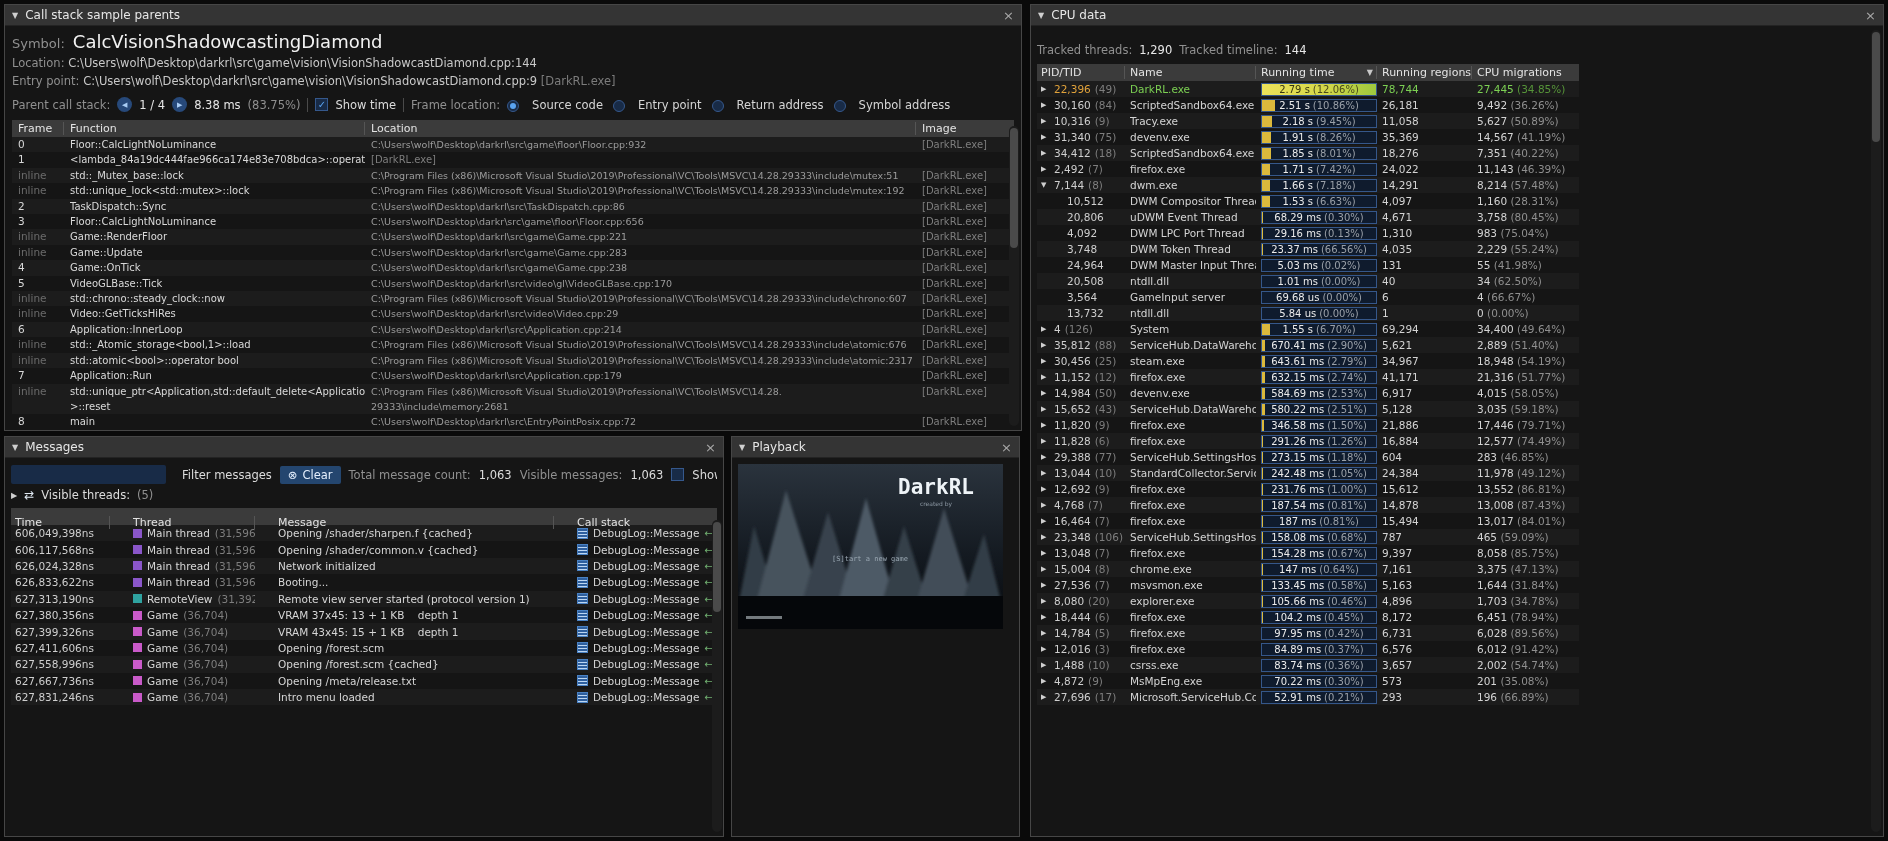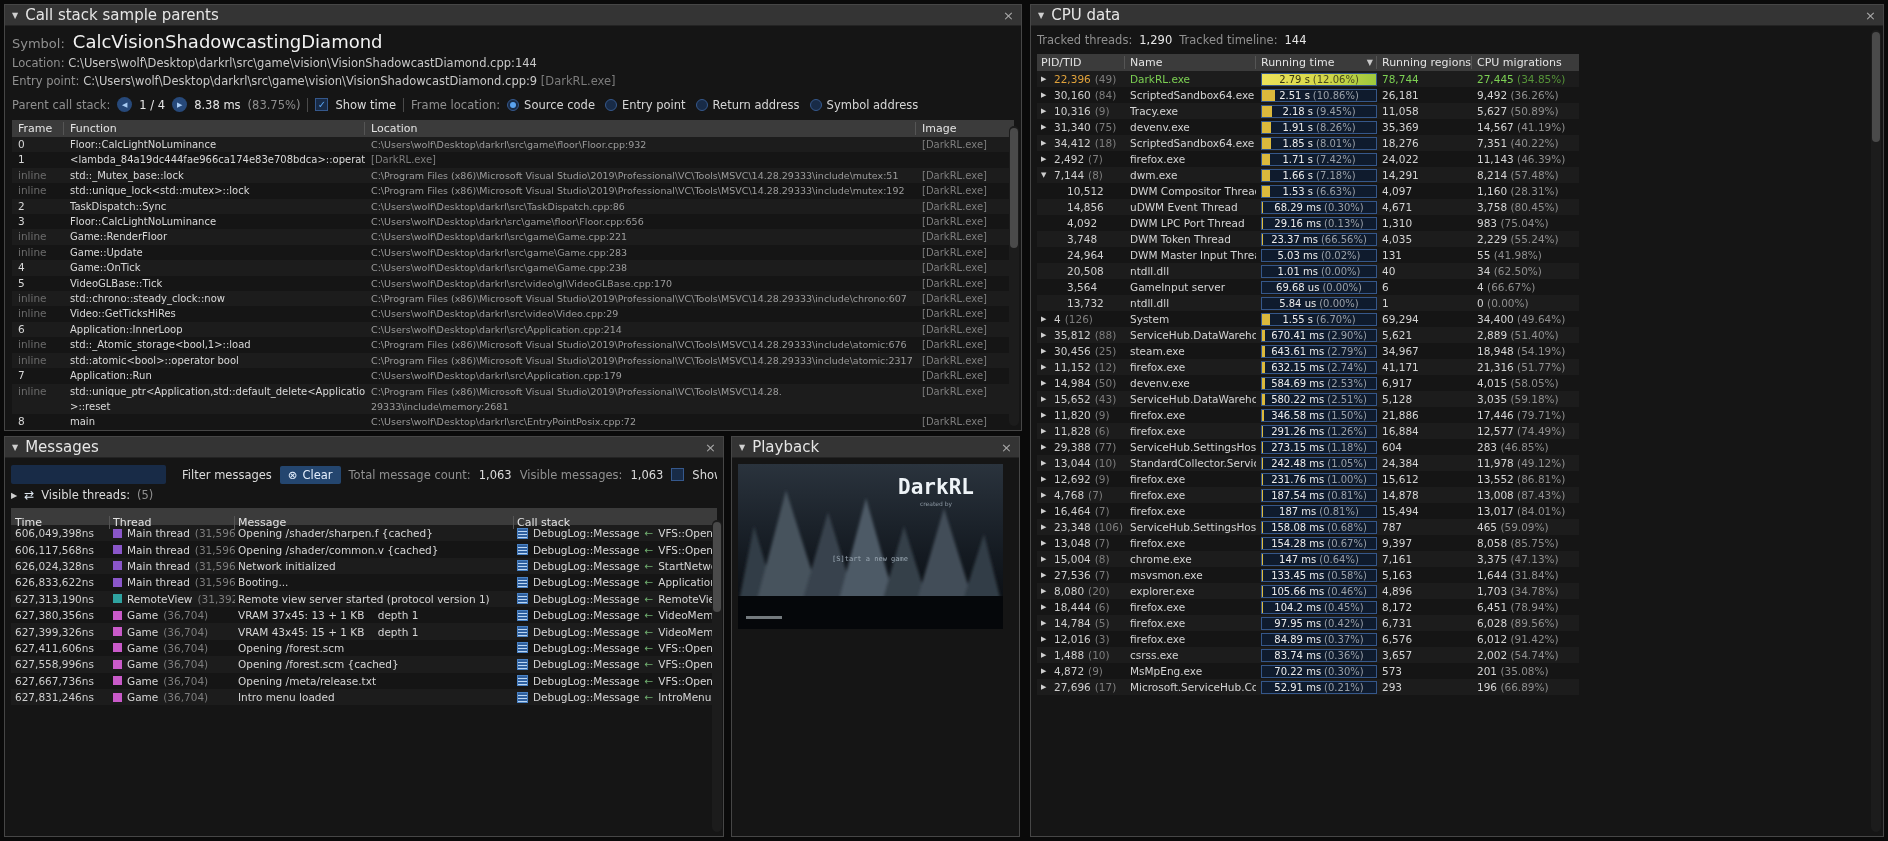--- a/index.html
+++ b/index.html
@@ -1,21 +1,21 @@
 <!DOCTYPE html>
 <html><head>
 <meta charset="utf-8">
 <style>
 *{margin:0;padding:0;box-sizing:border-box}
 html,body{width:1888px;height:841px;overflow:hidden}
 body{background:#0a0a0a;font-family:"DejaVu Sans",sans-serif;color:#dcdcdc;position:relative}
 .panel{position:absolute;background:#151515;border:1px solid #464646;display:flex;flex-direction:column;overflow:hidden}
 .titlebar{height:21px;flex:none;background:#343434;border-bottom:1px solid #232323;display:flex;align-items:center;gap:7px;padding:0 7px}
 .titlebar .collapse{font-size:8px;color:#cfcfcf}
-.titlebar .title{font-size:15px;color:#e6e6e6}
+.titlebar .title{font-size:12px;color:#e6e6e6}
 .titlebar .close{margin-left:auto;color:#a8a8a8;font-size:13px;line-height:1}
 .lbl{color:#909090}
 .val{color:#c9c9c9}
 .dim{color:#7c7c7c}
 .sep{width:1px;height:14px;background:#4a4a4a;flex:none}
 .checkbox{width:13px;height:13px;flex:none;background:#182b47;border:1px solid #35588c;display:inline-flex;align-items:center;justify-content:center;font-size:10px;color:#5aa3f0}
 .radio{width:12px;height:12px;flex:none;border-radius:50%;background:#182b47;border:1px solid #35588c;position:relative}
 .radio[data-sel="sel"]::after{content:"";position:absolute;inset:2px;border-radius:50%;background:#5aa3f0}
 .vscroll{position:absolute;width:10px;background:#1c1c1c;border-radius:5px}
 .vthumb{position:absolute;left:1px;right:1px;background:#4a4a4a;border-radius:4px}
@@ -28,34 +28,34 @@
 #p-callstack{left:4px;top:4px;width:1018px;height:427px}
 .cs-body{flex:1;padding:5px 7px;position:relative;overflow:hidden}
 .sym-line{font-size:13px}
 .sym-line .sym{font-size:18px;color:#f2f2f2;margin-left:8px}
 .meta-line{font-size:11.5px;margin-top:4px}
 .cs-toolbar{display:flex;align-items:center;gap:7px;margin-top:9px;font-size:11.5px;white-space:nowrap}
 .navbtn{width:15px;height:15px;border-radius:50%;background:#27497a;color:#a9cdf5;font-size:7px;display:inline-flex;align-items:center;justify-content:center;flex:none}
 .cs-toolbar .page{color:#e6e6e6}
 .cs-toolbar .time{color:#e6e6e6}
 .cs-toolbar .pct{color:#8f8f8f}
-.opt{display:inline-flex;align-items:center;gap:5px;color:#d6d6d6}
+.opt{display:inline-flex;align-items:flex-end;gap:13px;color:#d6d6d6}
 .cs-table{margin-top:8px;font-size:10.5px}
 .cs-grid{display:grid;grid-template-columns:46px 295px 1fr 86px;column-gap:6px;padding:0 6px}
 .cs-row{line-height:15.4px;min-height:15.4px}
 .cs-row:nth-child(odd){background:#1c1c1c}
 .cs-row .frame{color:#d8d8d8}
 .cs-row[data-kind="inline"] .frame{color:#6b6b6b}
 .cs-row .fn{color:#dadada;font-size:10px}
 .cs-row .loc{color:#9c9c9c;font-size:9.5px}
 .cs-row .img{color:#7e7e7e;font-size:10px}
 
 
 #p-cpu{left:1030px;top:4px;width:854px;height:833px}
-.cpu-body{flex:1;padding:4px 6px;position:relative;overflow:hidden;font-size:10.5px}
+.cpu-body{flex:1;padding:14px 6px;position:relative;overflow:hidden;font-size:10.5px}
 .cpu-info{font-size:11.5px;margin:3px 0 7px;display:flex;gap:7px}
 .cpu-info .num{color:#e8e8e8}
 .cpu-table{width:542px}
 .cpu-grid{display:grid;grid-template-columns:84px 126px 116px 90px 1fr;column-gap:5px;padding:0 4px;align-items:center}
 .cpu-row{height:16px}
 .cpu-row:nth-child(odd){background:#1c1c1c}
 .pidcell{display:flex;align-items:center;gap:4px;overflow:hidden;white-space:pre}
 .exp{width:9px;flex:none;font-size:7px;color:#cfcfcf}
 .pid{color:#cfcfcf}
 .cnt{color:#7e7e7e}
@@ -80,21 +80,21 @@
 
 #p-messages{left:4px;top:436px;width:720px;height:401px}
 .msg-body{flex:1;padding:4px 6px;position:relative;overflow:hidden;font-size:11px}
 .msg-toolbar{display:flex;align-items:center;gap:8px;margin:3px 0;font-size:11.5px;white-space:nowrap;overflow:hidden}
 .filter-input{width:160px;height:19px;background:#182b47;border:none;border-radius:2px;color:#e0e0e0;padding:0 5px;font-size:11px;font-family:"DejaVu Sans",sans-serif}
 .btn-blue{display:inline-flex;align-items:center;gap:5px;background:#24466f;color:#e4eefc;border-radius:2px;padding:2px 8px;font-size:11.5px}
 .threads-row{display:flex;align-items:center;gap:7px;margin:4px 0 6px;font-size:11.5px}
 .tree-arrow{font-size:8px;color:#cfcfcf}
 .shuffle{color:#dfe8f2;font-size:12px}
 .m-table{font-size:10.5px}
-.m-grid{display:grid;grid-template-columns:95px 122px 276px 1fr;column-gap:3px;padding:8px 4px;align-items:center}
+.m-grid{display:grid;grid-template-columns:95px 122px 276px 1fr;column-gap:23px;padding:8px 4px;align-items:center}
 .m-row{height:16.4px}
 .m-row:nth-child(odd){background:#1c1c1c}
 .mtime{color:#cfcfcf}
 .mthread{display:flex;align-items:center;gap:5px;overflow:hidden;white-space:pre}
 .swatch{width:9px;height:9px;flex:none}
 .tname{color:#d8d8d8}
 .tid{color:#7e7e7e}
 .mmsg{color:#d6d6d6}
 .mcs{display:flex;align-items:center;gap:5px;overflow:hidden;white-space:pre}
 .csicon{width:11px;height:11px;flex:none;background:linear-gradient(#2e5f9e 0 0) padding-box,#2e5f9e;border:1px solid #4a82c4;background-image:repeating-linear-gradient(#2e5f9e 0 2px,#bcd6f2 2px 3px)}
@@ -421,21 +421,21 @@
           <span class="cell pname">DWM Compositor Thread</span>
           <span class="cell timecell">
             <span class="bar" style="width: 7%;"></span>
             <span class="tlabel"><span class="tval">1.53 s</span><span class="tpct">(6.63%)</span></span>
           </span>
           <span class="cell"><span class="rval">4,097</span></span>
           <span class="cell"><span class="mval">1,160</span> <span class="mpct">(28.31%)</span></span>
         </div>
           <div class="cpu-grid cpu-row" data-cls="child">
           <span class="cell pidcell">
-            <span class="exp"></span><span class="pid">14,856</span><span class="cnt"></span>
+            <span class="exp"></span><span class="pid">20,806</span><span class="cnt"></span>
           </span>
           <span class="cell pname">uDWM Event Thread</span>
           <span class="cell timecell">
             <span class="bar" style="width: 1%;"></span>
             <span class="tlabel"><span class="tval">68.29 ms</span><span class="tpct">(0.30%)</span></span>
           </span>
           <span class="cell"><span class="rval">4,671</span></span>
           <span class="cell"><span class="mval">3,758</span> <span class="mpct">(80.45%)</span></span>
         </div>
           <div class="cpu-grid cpu-row" data-cls="child">

